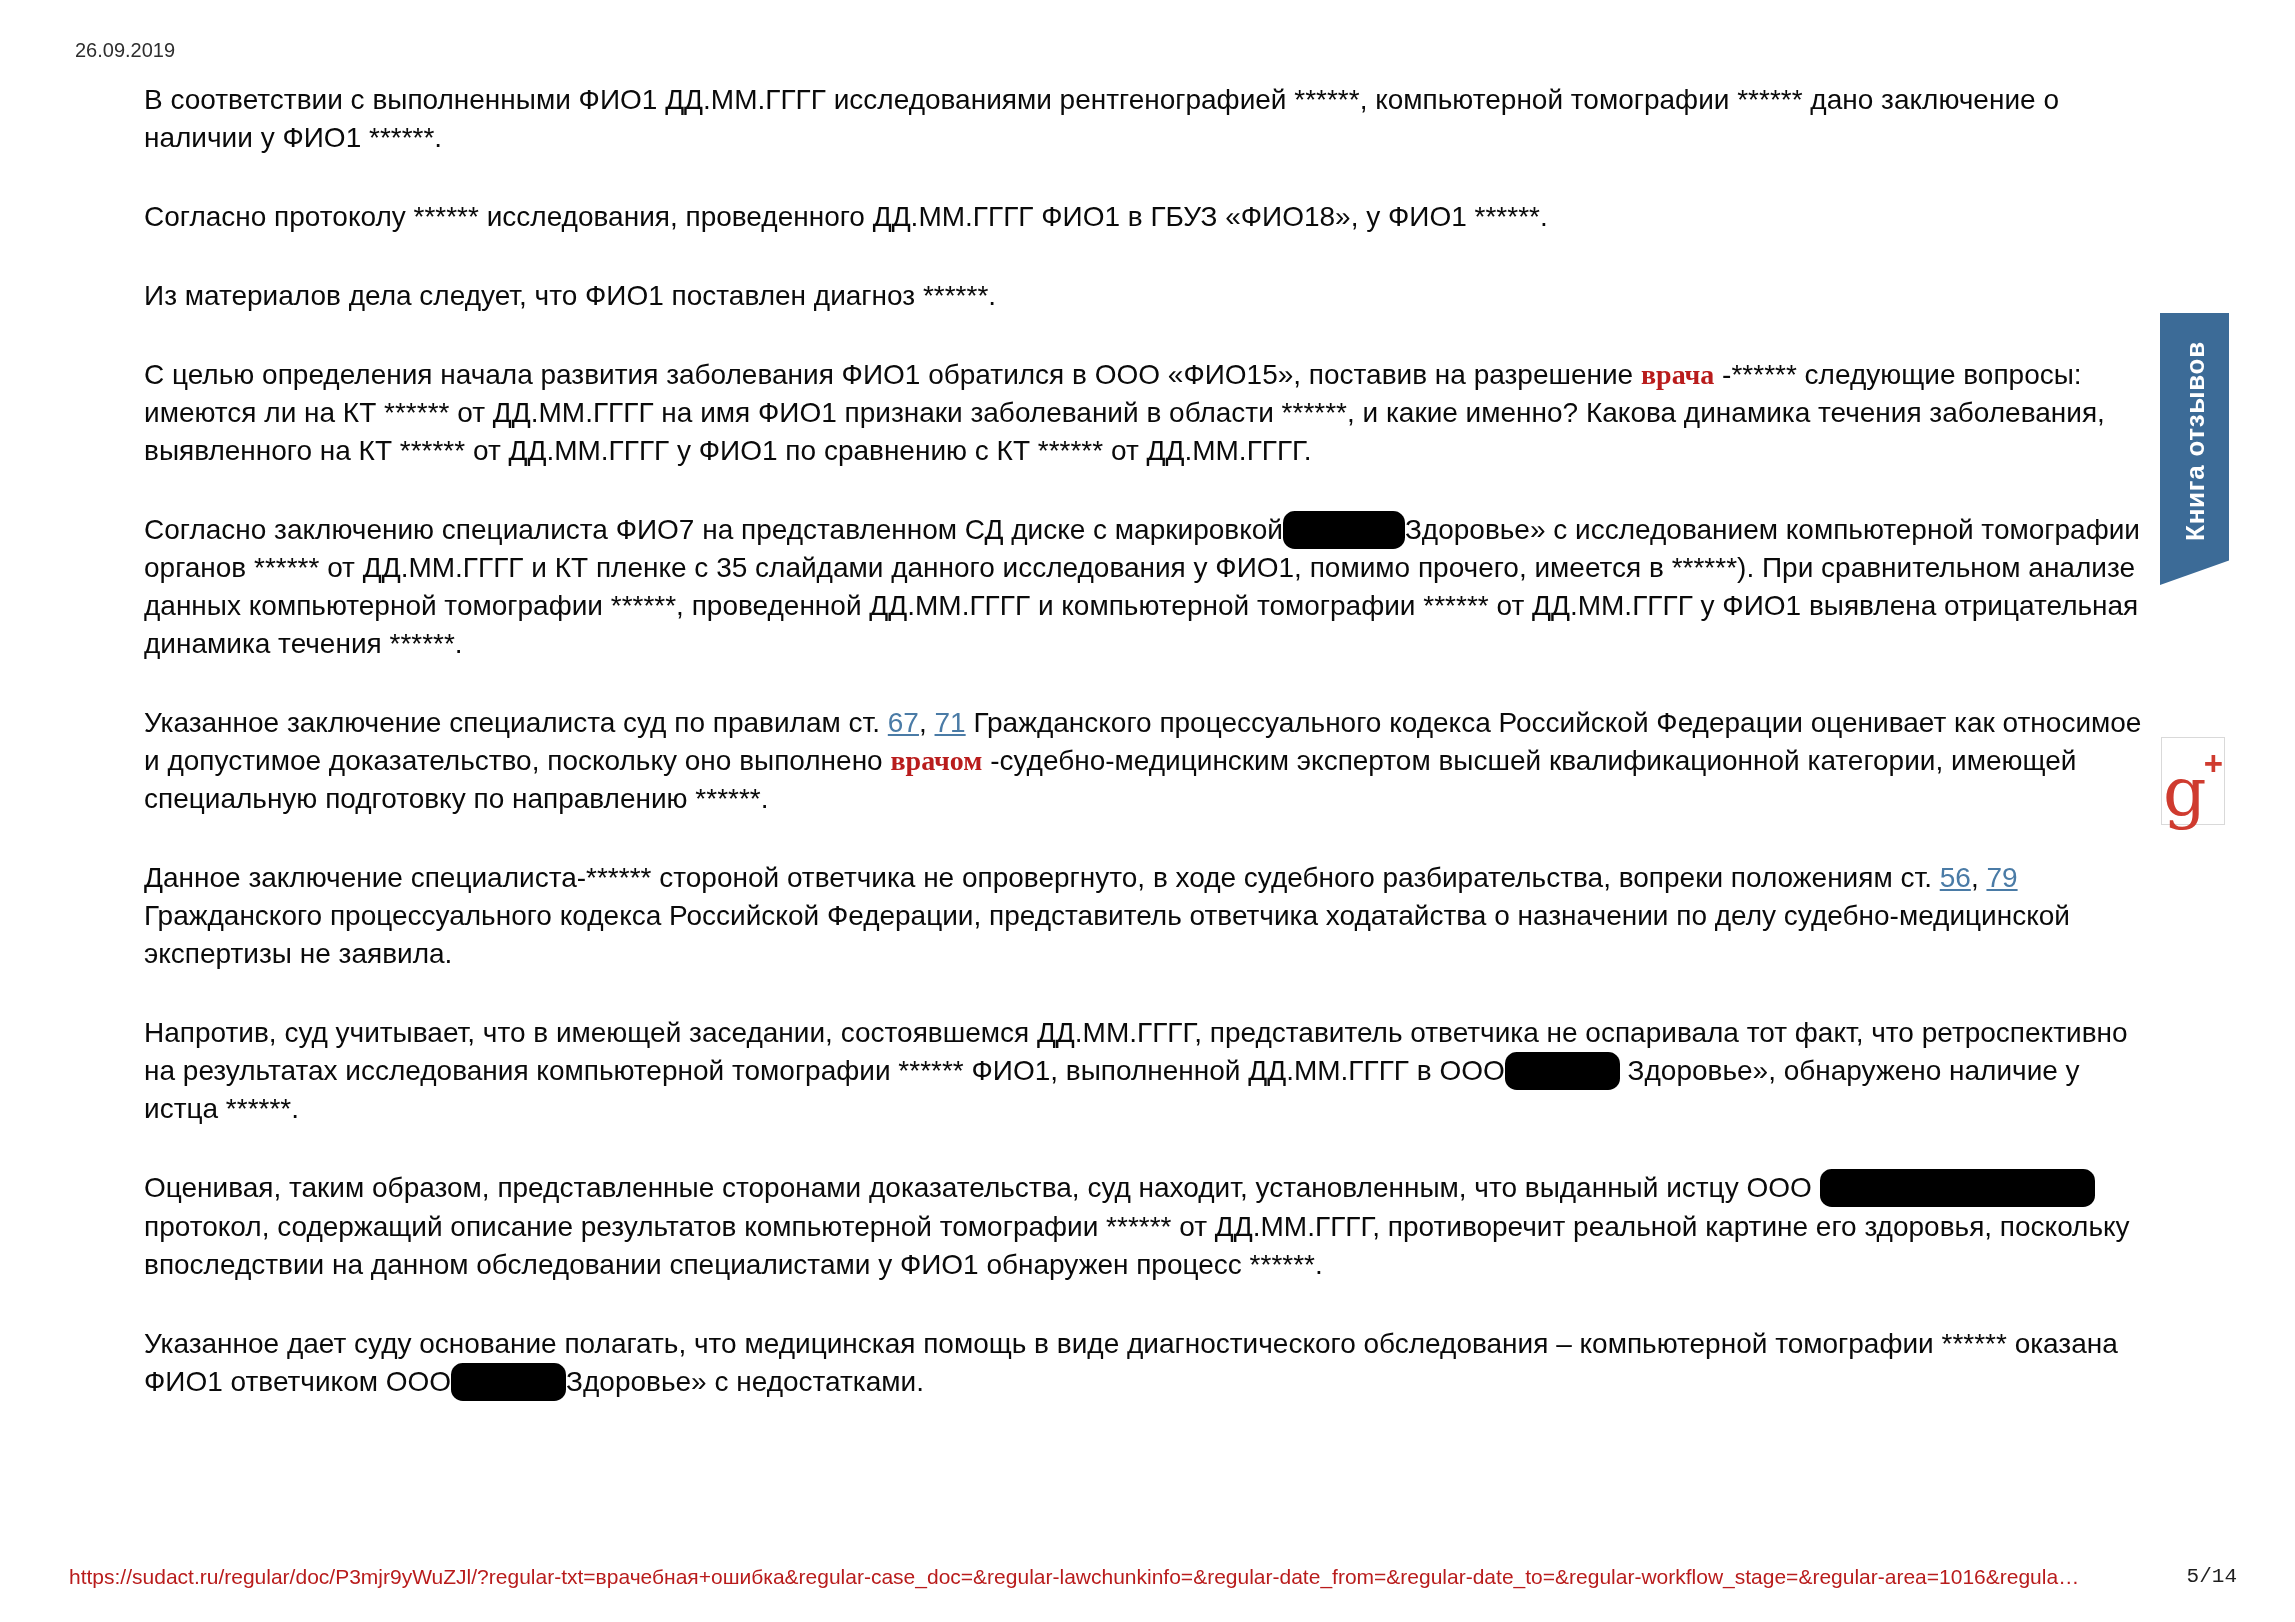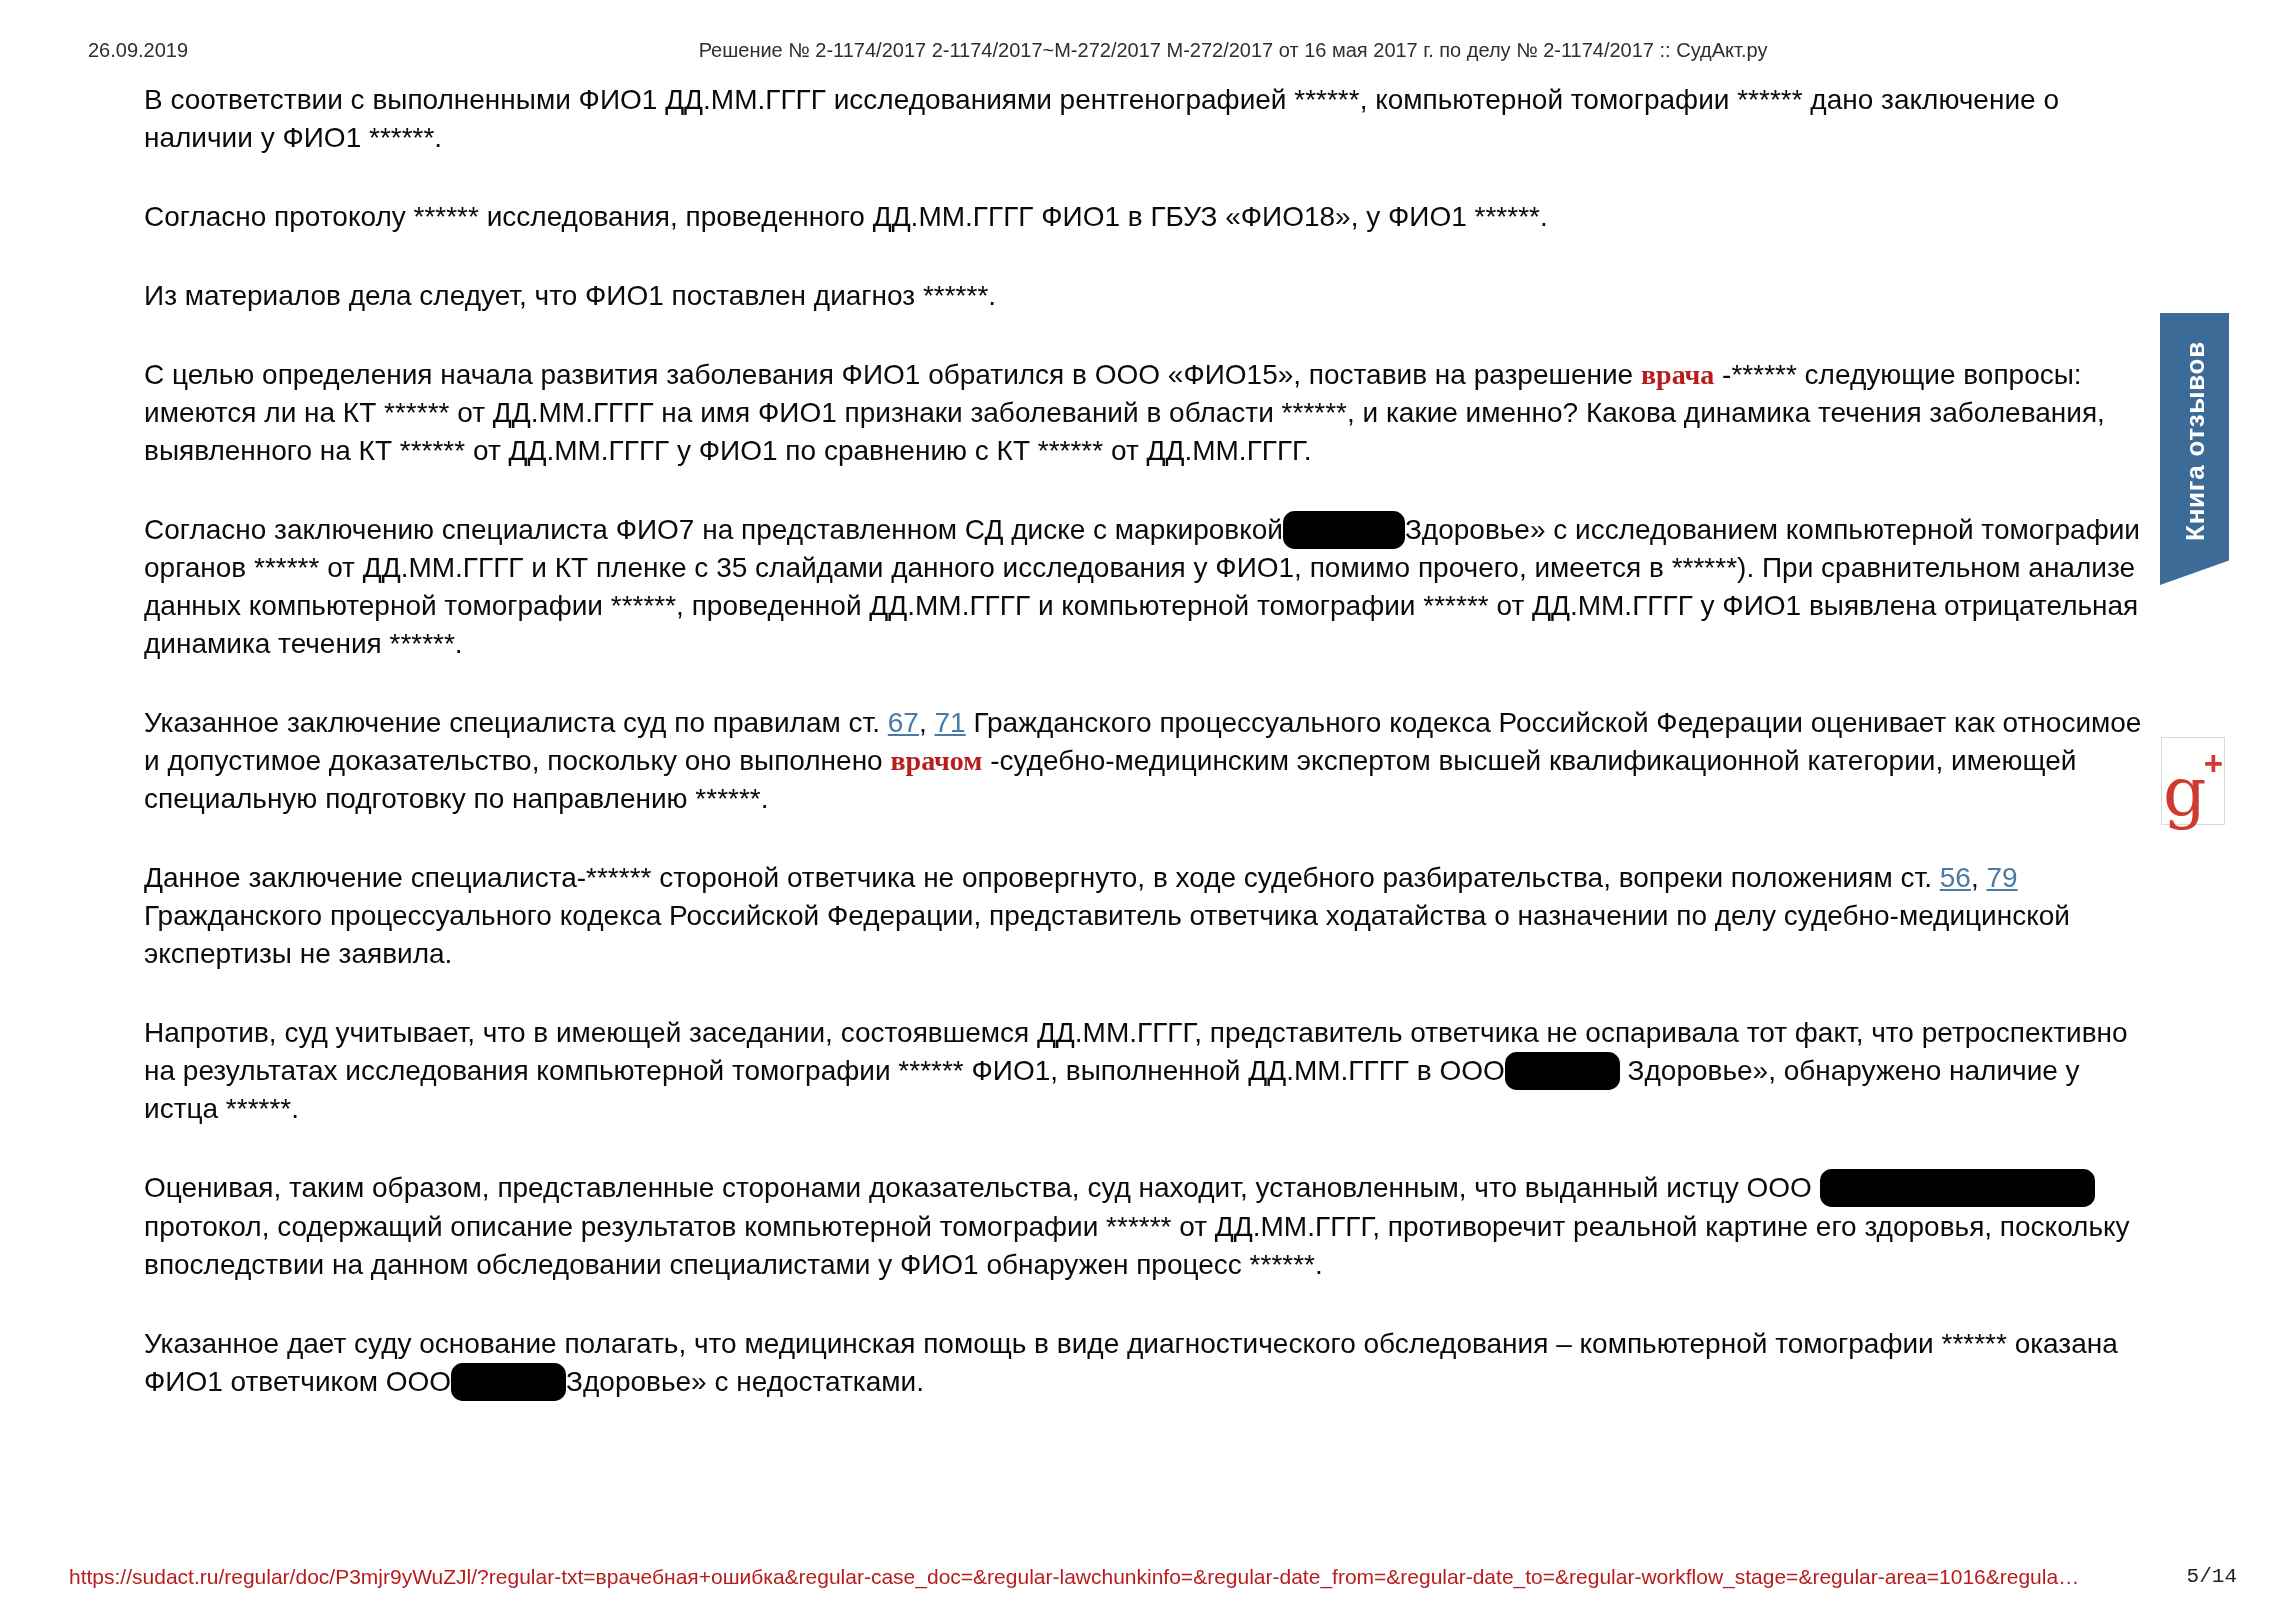--- a/index.html
+++ b/index.html
@@ -6,21 +6,21 @@
     --link:#4a7ba6;
     --banner:#3c6b97;
     --gplus:#cf3b2f;
     --redact:#000000;
   }
   html,body{margin:0;padding:0;background:#e9e9e9;}
   .page{
     position:relative;width:2295px;height:1622px;background:#ffffff;
     font-family:"Liberation Sans",sans-serif;color:#000;overflow:hidden;
   }
-  .hdr-date{position:absolute;left:88px;top:39px;font-size:20px;color:#2e2e2e;white-space:nowrap;}
+  .hdr-date{position:absolute;left:75px;top:39px;font-size:20px;color:#2e2e2e;white-space:nowrap;}
   .hdr-title{position:absolute;left:1233px;top:39px;transform:translateX(-50%);font-size:20px;color:#2e2e2e;white-space:nowrap;}
   .content{position:absolute;left:144px;top:81px;width:2002px;font-size:28px;line-height:38px;color:#0a0a0a;}
   .content p{margin:0 0 41px 0;}
   a.law-link{color:var(--link);text-decoration:underline;cursor:pointer;}
   .content b{font-weight:bold;color:#b91c1c;font-family:Liberation Serif, serif;}
   .redact{display:inline-block;background:var(--redact);height:38px;border-radius:11.8px;vertical-align:-9.8px;}
   .banner{
     position:absolute;left:2160px;top:313px;width:69px;height:272px;
     background:var(--banner);color:#fff;
     clip-path:polygon(0 0,100% 0,100% 91%,0 100%);
@@ -37,21 +37,20 @@
   .gplus .plus{color:var(--gplus);font-size:33px;font-weight:bold;margin:0 0 41px -2.6px;}
   .ftr-url{position:absolute;left:69px;top:1565px;font-size:21px;color:#b91c1c;white-space:nowrap;}
   .ftr-page{position:absolute;right:58px;top:1565px;font-size:21px;color:#1f1f1f;font-family:Liberation Mono, monospace;}
 </style>
 </head>
 <body>
 
 <div class="page">
 
   <div class="hdr-date">26.09.2019</div>
-  <div class="hdr-title">Решение № 2-1174/2017 2-1174/2017~М-272/2017 М-272/2017 от 16 мая 2017 г. по делу № 2-1174/2017 :: СудАкт.ру</div>
 
   <div class="content">
       <p><span>В соответствии с выполненными ФИО1 ДД.ММ.ГГГГ исследованиями рентгенографией ******, компьютерной томографии ****** дано заключение о наличии у ФИО1 ******.</span></p>
       <p><span>Согласно протоколу ****** исследования, проведенного ДД.ММ.ГГГГ ФИО1 в ГБУЗ «ФИО18», у ФИО1 ******.</span></p>
       <p><span>Из материалов дела следует, что ФИО1 поставлен диагноз ******.</span></p>
       <p><span>С целью определения начала развития заболевания ФИО1 обратился в ООО «ФИО15», поставив на разрешение </span><b>врача</b><span> -****** следующие вопросы: имеются ли на КТ ****** от ДД.ММ.ГГГГ на имя ФИО1 признаки заболеваний в области ******, и какие именно? Какова динамика течения заболевания, выявленного на КТ ****** от ДД.ММ.ГГГГ у ФИО1 по сравнению с КТ ****** от ДД.ММ.ГГГГ.</span></p>
       <p><span>Согласно заключению специалиста ФИО7 на представленном СД диске с маркировкой</span><span class="redact" style="width: 122px;"></span><span>Здоровье» с исследованием компьютерной томографии органов ****** от ДД.ММ.ГГГГ и КТ пленке с 35 слайдами данного исследования у ФИО1, помимо прочего, имеется в ******). При сравнительном анализе данных компьютерной томографии ******, проведенной ДД.ММ.ГГГГ и компьютерной томографии ****** от ДД.ММ.ГГГГ у ФИО1 выявлена отрицательная динамика течения ******.</span></p>
       <p><span>Указанное заключение специалиста суд по правилам ст. </span><a class="law-link">67</a><span>, </span><a class="law-link">71</a><span> Гражданского процессуального кодекса Российской Федерации оценивает как относимое и допустимое доказательство, поскольку оно выполнено </span><b>врачом</b><span> -судебно-медицинским экспертом высшей квалификационной категории, имеющей специальную подготовку по направлению ******.</span></p>
       <p><span>Данное заключение специалиста-****** стороной ответчика не опровергнуто, в ходе судебного разбирательства, вопреки положениям ст. </span><a class="law-link">56</a><span>, </span><a class="law-link">79</a><span> Гражданского процессуального кодекса Российской Федерации, представитель ответчика ходатайства о назначении по делу судебно-медицинской экспертизы не заявила.</span></p>
       <p><span>Напротив, суд учитывает, что в имеющей заседании, состоявшемся ДД.ММ.ГГГГ, представитель ответчика не оспаривала тот факт, что ретроспективно на результатах исследования компьютерной томографии ****** ФИО1, выполненной ДД.ММ.ГГГГ в ООО</span><span class="redact" style="width: 115px;"></span><span> Здоровье», обнаружено наличие у истца ******.</span></p>

